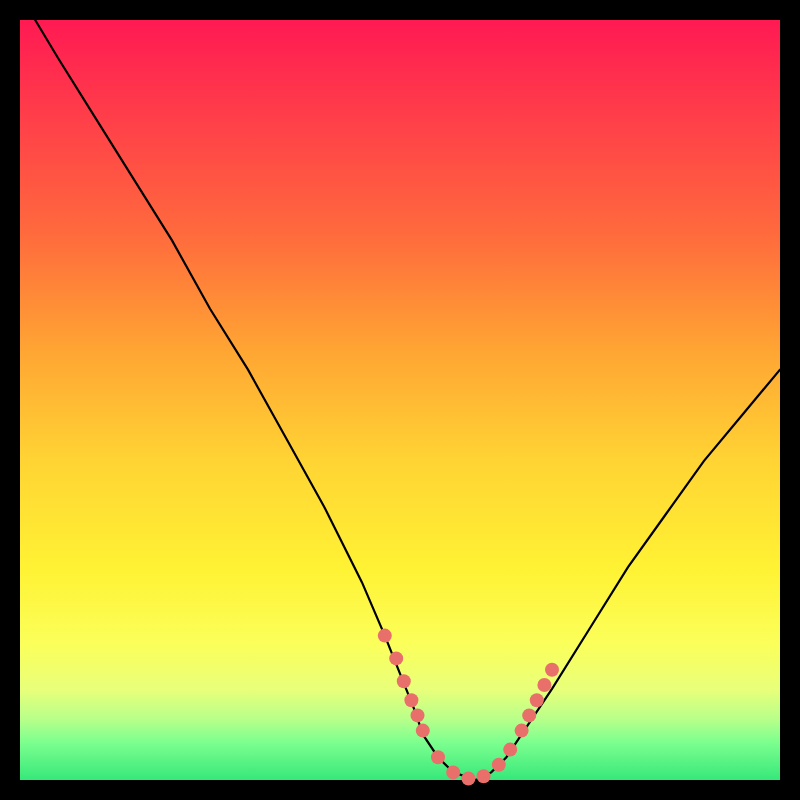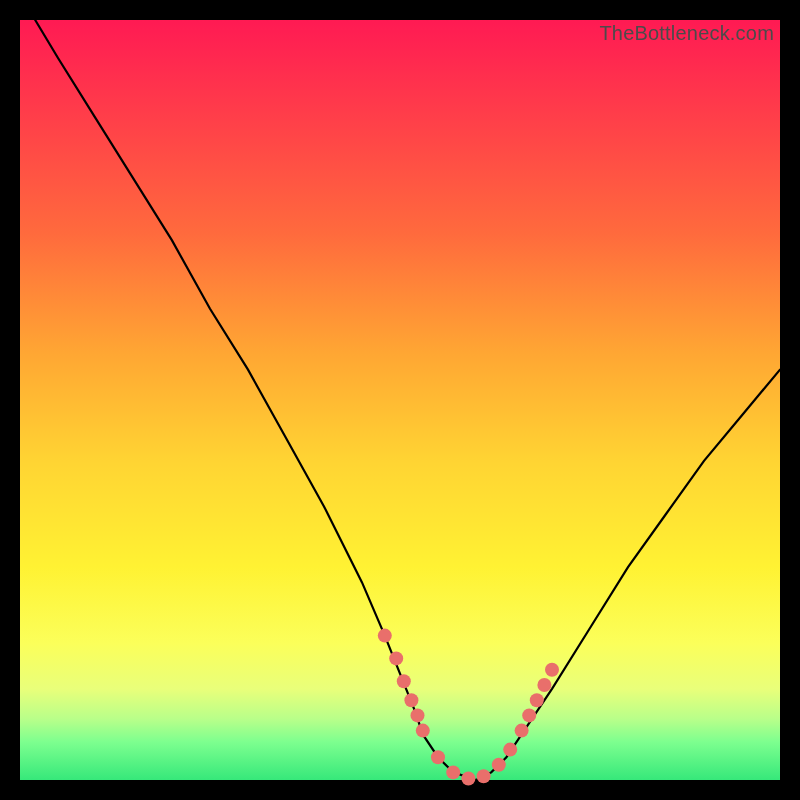--- a/index.html
+++ b/index.html
@@ -57,21 +57,20 @@
     width: 760px;
     height: 760px;
     overflow: visible;
   }
 </style>
 </head>
 <body>
 
 <div class="frame">
   <div class="plot-bg"></div>
-  <div class="watermark">TheBottleneck.com</div>
   <svg class="curve" viewBox="0 0 760 760">
     <path id="curve-path" fill="none" stroke="#000000" stroke-width="2.2" stroke-linecap="round" d="M15.2 0.0 L38.0 38.0 L76.0 98.8 L114.0 159.6 L152.0 220.4 L190.0 288.8 L228.0 349.6 L266.0 418.0 L304.0 486.4 L342.0 562.4 L364.8 615.6 L380.0 653.6 L395.2 691.6 L402.8 714.4 L418.0 737.2 L433.2 752.4 L456.0 760.0 L471.2 752.4 L486.4 737.2 L501.6 714.4 L532.0 668.8 L570.0 608.0 L608.0 547.2 L646.0 494.0 L684.0 440.8 L722.0 395.2 L760.0 349.6"></path>
     <g id="dots">
         <circle cx="364.8" cy="615.6" r="7" fill="#e96f6b" stroke="#c64f4b" stroke-width="0"></circle>
         <circle cx="376.2" cy="638.4" r="7" fill="#e96f6b" stroke="#c64f4b" stroke-width="0"></circle>
         <circle cx="383.8" cy="661.2" r="7" fill="#e96f6b" stroke="#c64f4b" stroke-width="0"></circle>
         <circle cx="391.4" cy="680.2" r="7" fill="#e96f6b" stroke="#c64f4b" stroke-width="0"></circle>
         <circle cx="397.5" cy="695.4" r="7" fill="#e96f6b" stroke="#c64f4b" stroke-width="0"></circle>
         <circle cx="402.8" cy="710.6" r="7" fill="#e96f6b" stroke="#c64f4b" stroke-width="0"></circle>
         <circle cx="418.0" cy="737.2" r="7" fill="#e96f6b" stroke="#c64f4b" stroke-width="0"></circle>

